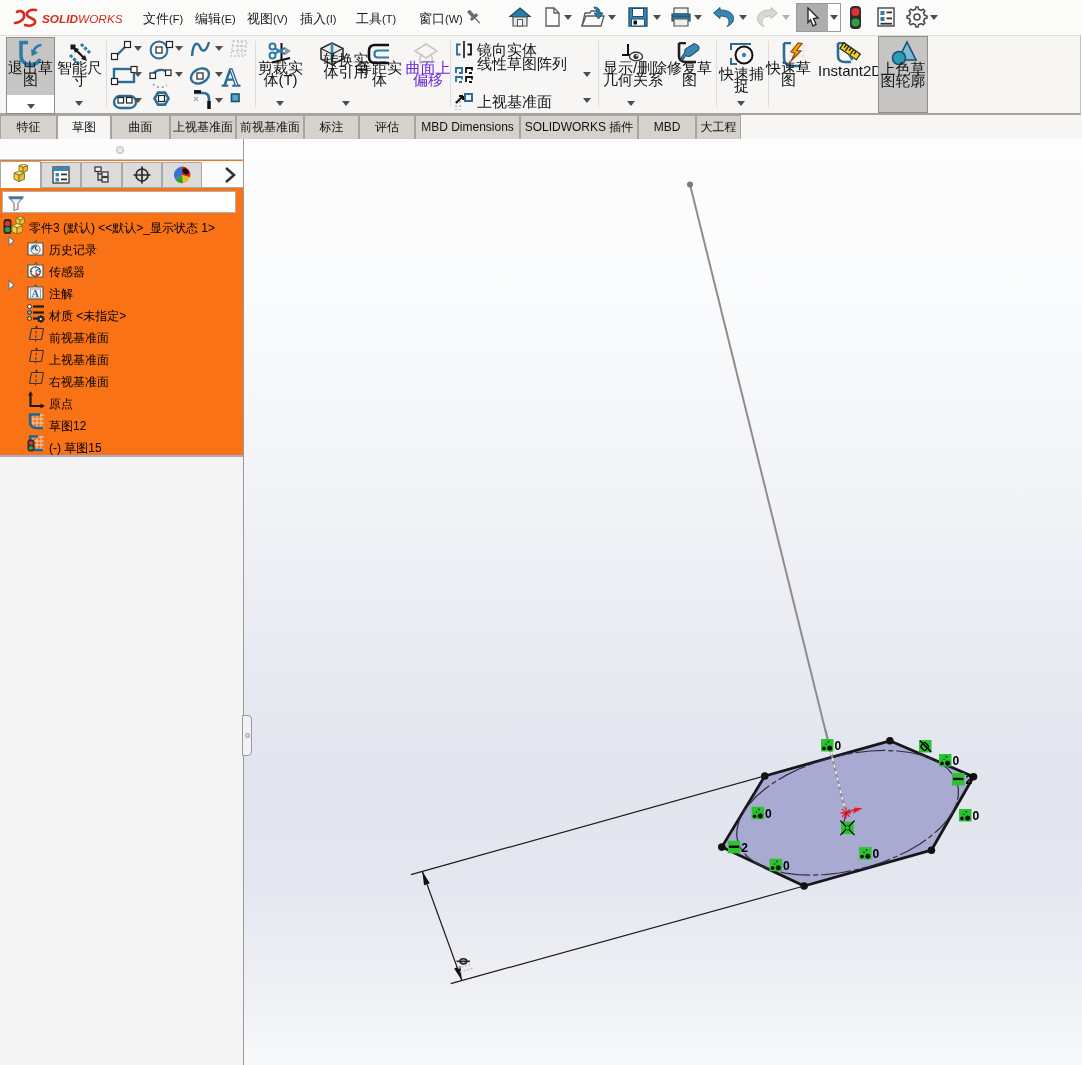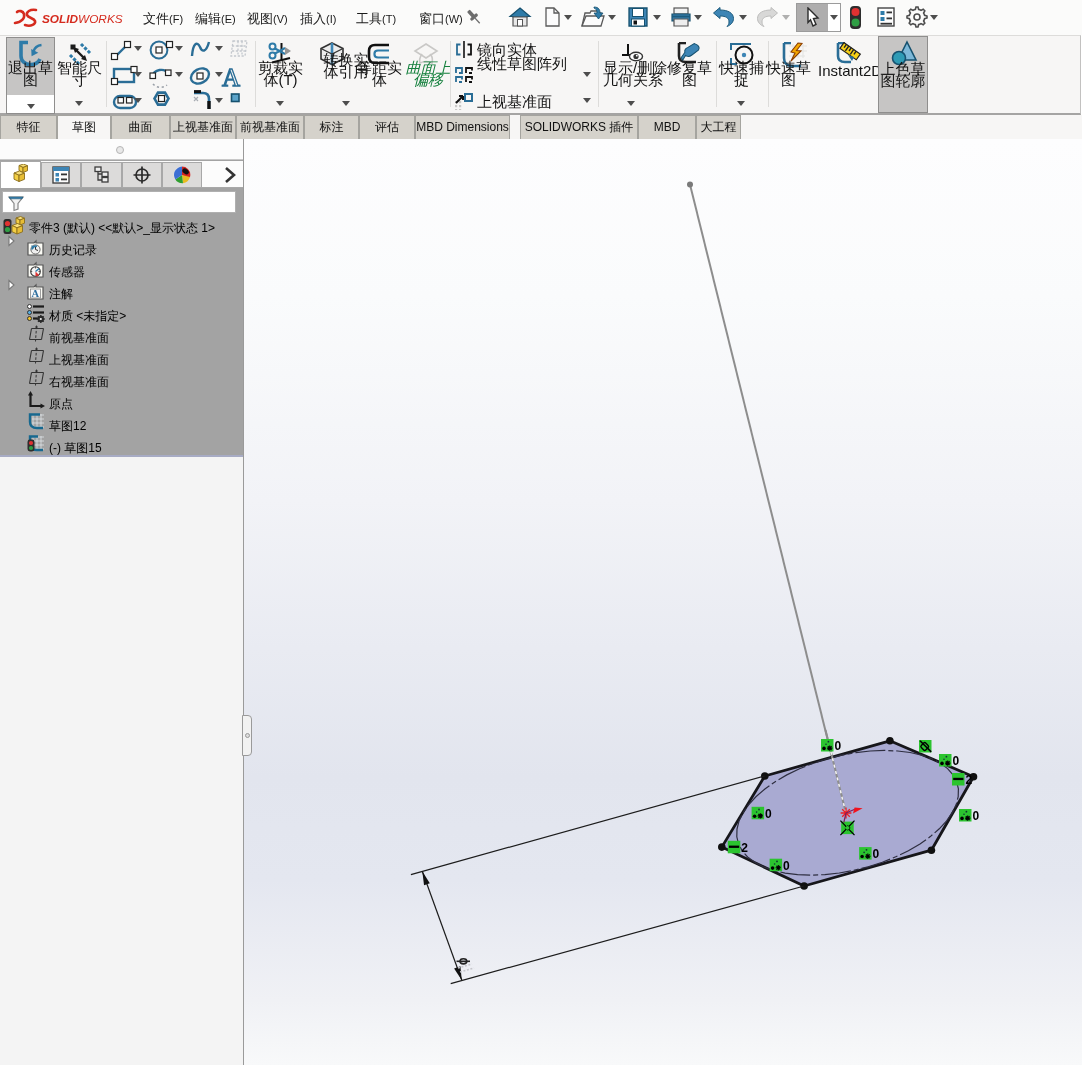--- a/index.html
+++ b/index.html
@@ -2,30 +2,30 @@
 <html><head>
 <meta charset="utf-8">
 <style>
 html,body{margin:0;padding:0;width:1082px;height:1065px;overflow:hidden;
  font-family:"Liberation Sans",sans-serif;background:#fff;position:relative;}
 *{box-sizing:border-box;}
 .abs{position:absolute;}
 #titlebar{left:0;top:0;width:1082px;height:35px;background:#fbfbfa;}
 #ribbon{left:0;top:35px;width:1081px;height:80px;background:#f7f6f5;border-top:1px solid #dddcda;border-right:1px solid #c2c1c0;border-bottom:2px solid #a5a4a3;}
 #tabbar{left:0;top:115px;width:1082px;height:24px;background:#f7f6f5;}
-#panel{left:0;top:139px;width:244px;height:926px;background:#a3a3a3;border-right:1px solid #9a9a9a;}
+#panel{left:0;top:139px;width:244px;height:926px;background:#f97316;border-right:1px solid #9a9a9a;}
 #viewport{left:244px;top:139px;width:838px;height:926px;
  background:linear-gradient(180deg,#fdfdfe 0%,#fafbfc 17%,#f2f3f7 39%,#e9ebf2 55%,#e2e5ee 69%,#e4e7f0 80%,#f0f1f5 93%,#f8f9fa 100%);}
 .menu{position:absolute;top:10px;font-size:13px;color:#1a1a1a;white-space:nowrap;}
 .menu small{font-size:11px;}
 .tb{position:absolute;top:6px;}
 .dd{position:absolute;width:0;height:0;border-left:4px solid transparent;border-right:4px solid transparent;border-top:5px solid #4d4d4d;}
 .dg{border-top-color:#b0b0af;}
 .rbtxt{position:absolute;font-size:15px;color:#141414;text-align:center;line-height:12px;white-space:nowrap;}
-.rbgrey{color:#15803d;font-style:italic;}
+.rbgrey{color:#6d28d9;}
 .sep{position:absolute;top:5px;width:1px;height:66px;background:#dddcda;}
 .tab{position:absolute;top:0px;height:24px;background:#d5d2cb;border:1px solid #a5a49f;border-bottom:none;font-size:12px;color:#111;text-align:center;line-height:23px;}
 .tabsel{background:#f7f6f5;}
 .treerow{position:absolute;font-size:12px;color:#000;white-space:nowrap;}
 .glabel{font-weight:bold;font-size:12px;fill:#000;}
 </style>
 </head>
 <body>
 <div class="abs" id="titlebar">
  <svg class="abs" style="left:12px;top:6px" width="210" height="24" viewBox="0 0 210 24">
@@ -264,21 +264,21 @@
   <path d="M20,2 C22,3 23,5 22,7 L16,13 C14,15 12,15 10,14 L8,19 L6,17 L9,11 C8,9 9,7 11,6 L17,1 Z" fill="#3d85b5" stroke="#16516f" stroke-width="1" transform="rotate(8 14 10)"></path>
  </svg>
  <div class="rbtxt" style="left:662px;top:26px;width:55px">修复草<br>图</div>
  <div class="sep" style="left:716px"></div>
  <svg class="abs" style="left:729px;top:6px" width="26" height="24" viewBox="0 0 26 24">
   <path d="M2,8 L2,2 L8,2 M2,16 L2,22 L8,22" fill="none" stroke="#2a6d96" stroke-width="2"></path>
   <path d="M2,2 L22,2" stroke="#2a6d96" stroke-width="2"></path>
   <circle cx="15" cy="13" r="8.5" fill="none" stroke="#111" stroke-width="2"></circle>
   <circle cx="15" cy="13" r="2.2" fill="#3d85b5"></circle>
  </svg>
- <div class="rbtxt" style="left:714px;top:26px;width:55px">快速捕<br>捉</div>
+ <div class="rbtxt" style="left:714px;top:32px;width:55px">快速捕<br>捉</div>
  <div class="dd" style="left:737px;top:65px"></div>
  <div class="sep" style="left:768px"></div>
  <svg class="abs" style="left:781px;top:6px" width="28" height="26" viewBox="0 0 28 26">
   <g stroke="#e3e3e0" stroke-width="1">
         <path d="M8,4 L26,4 M8,9 L26,9 M8,14 L24,14 M12,2 L12,16 M17,2 L17,16 M22,2 L22,16"></path>
       </g>
   <path d="M3,1 L3,16 C3,21 6,24 11,24 L20,24" fill="none" stroke="#2a6d96" stroke-width="2.6"></path>
   <path d="M3,1 L10,1" stroke="#2a6d96" stroke-width="2.6"></path>
   <path d="M17,1 L10,10 L14,11 L10,19 L20,9 L15.5,8.5 L21,1.5 Z" fill="#f5a800" stroke="#8a3c00" stroke-width="1.1"></path>
  </svg>
@@ -301,21 +301,21 @@
  <div class="rbtxt" style="left:878px;top:27px;width:50px">上色草<br>图轮廓</div>
 </div>
 <div class="abs" id="tabbar">
  <div class="tab" style="left:0;width:57px">特征</div>
  <div class="tab tabsel" style="left:57px;width:54px">草图</div>
  <div class="tab" style="left:111px;width:59px">曲面</div>
  <div class="tab" style="left:170px;width:66px">上视基准面</div>
  <div class="tab" style="left:236px;width:68px">前视基准面</div>
  <div class="tab" style="left:304px;width:55px">标注</div>
  <div class="tab" style="left:359px;width:56px">评估</div>
- <div class="tab" style="left:415px;width:95px">MBD Dimensions</div>
+ <div class="tab" style="left:415px;width:105px">MBD Dimensions</div>
  <div class="tab" style="left:520px;width:118px">SOLIDWORKS 插件</div>
  <div class="tab" style="left:638px;width:58px">MBD</div>
  <div class="tab" style="left:696px;width:45px">大工程师</div>
 </div>
 <div class="abs" id="panel">
  <div class="abs" style="left:0;top:0;width:243px;height:21px;background:#fcfcfc;border-bottom:1px solid #c8c8c8">
   <div class="abs" style="left:116px;top:7px;width:8px;height:8px;border-radius:4px;border:1px solid #b5b5b5;background:#e8e8e8"></div>
  </div>
  <div class="abs" style="left:0;top:22px;width:243px;height:27px;background:#fcfcfc;border-bottom:1px solid #a8a8a8">
   <div class="abs" style="left:0;top:0;width:41px;height:27px;background:#fff;border:1px solid #a8a8a8;border-bottom:none"></div>

